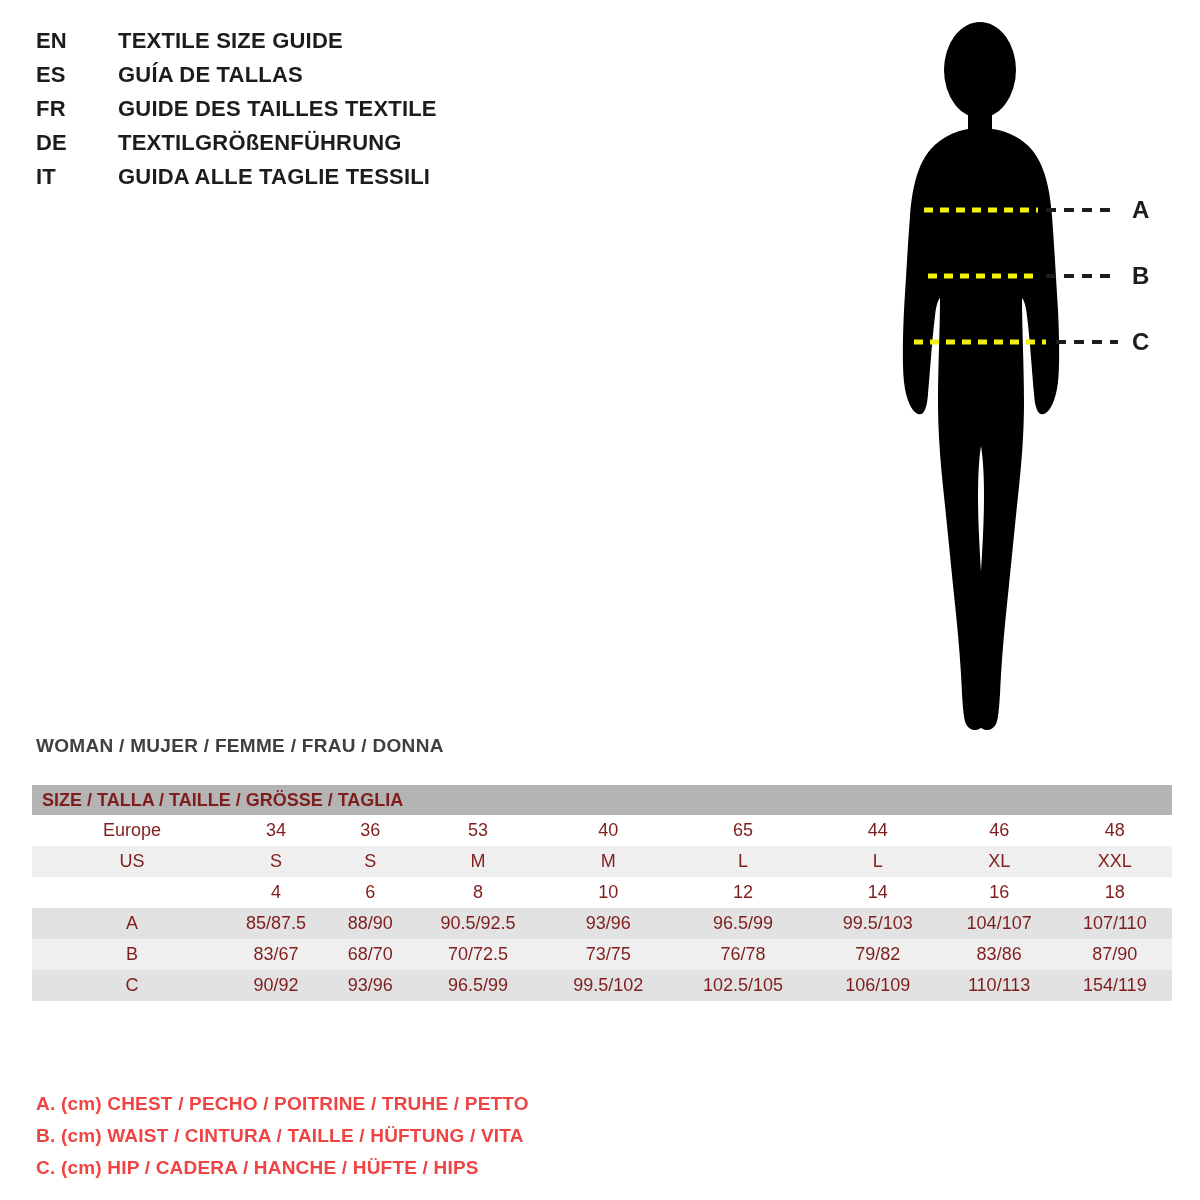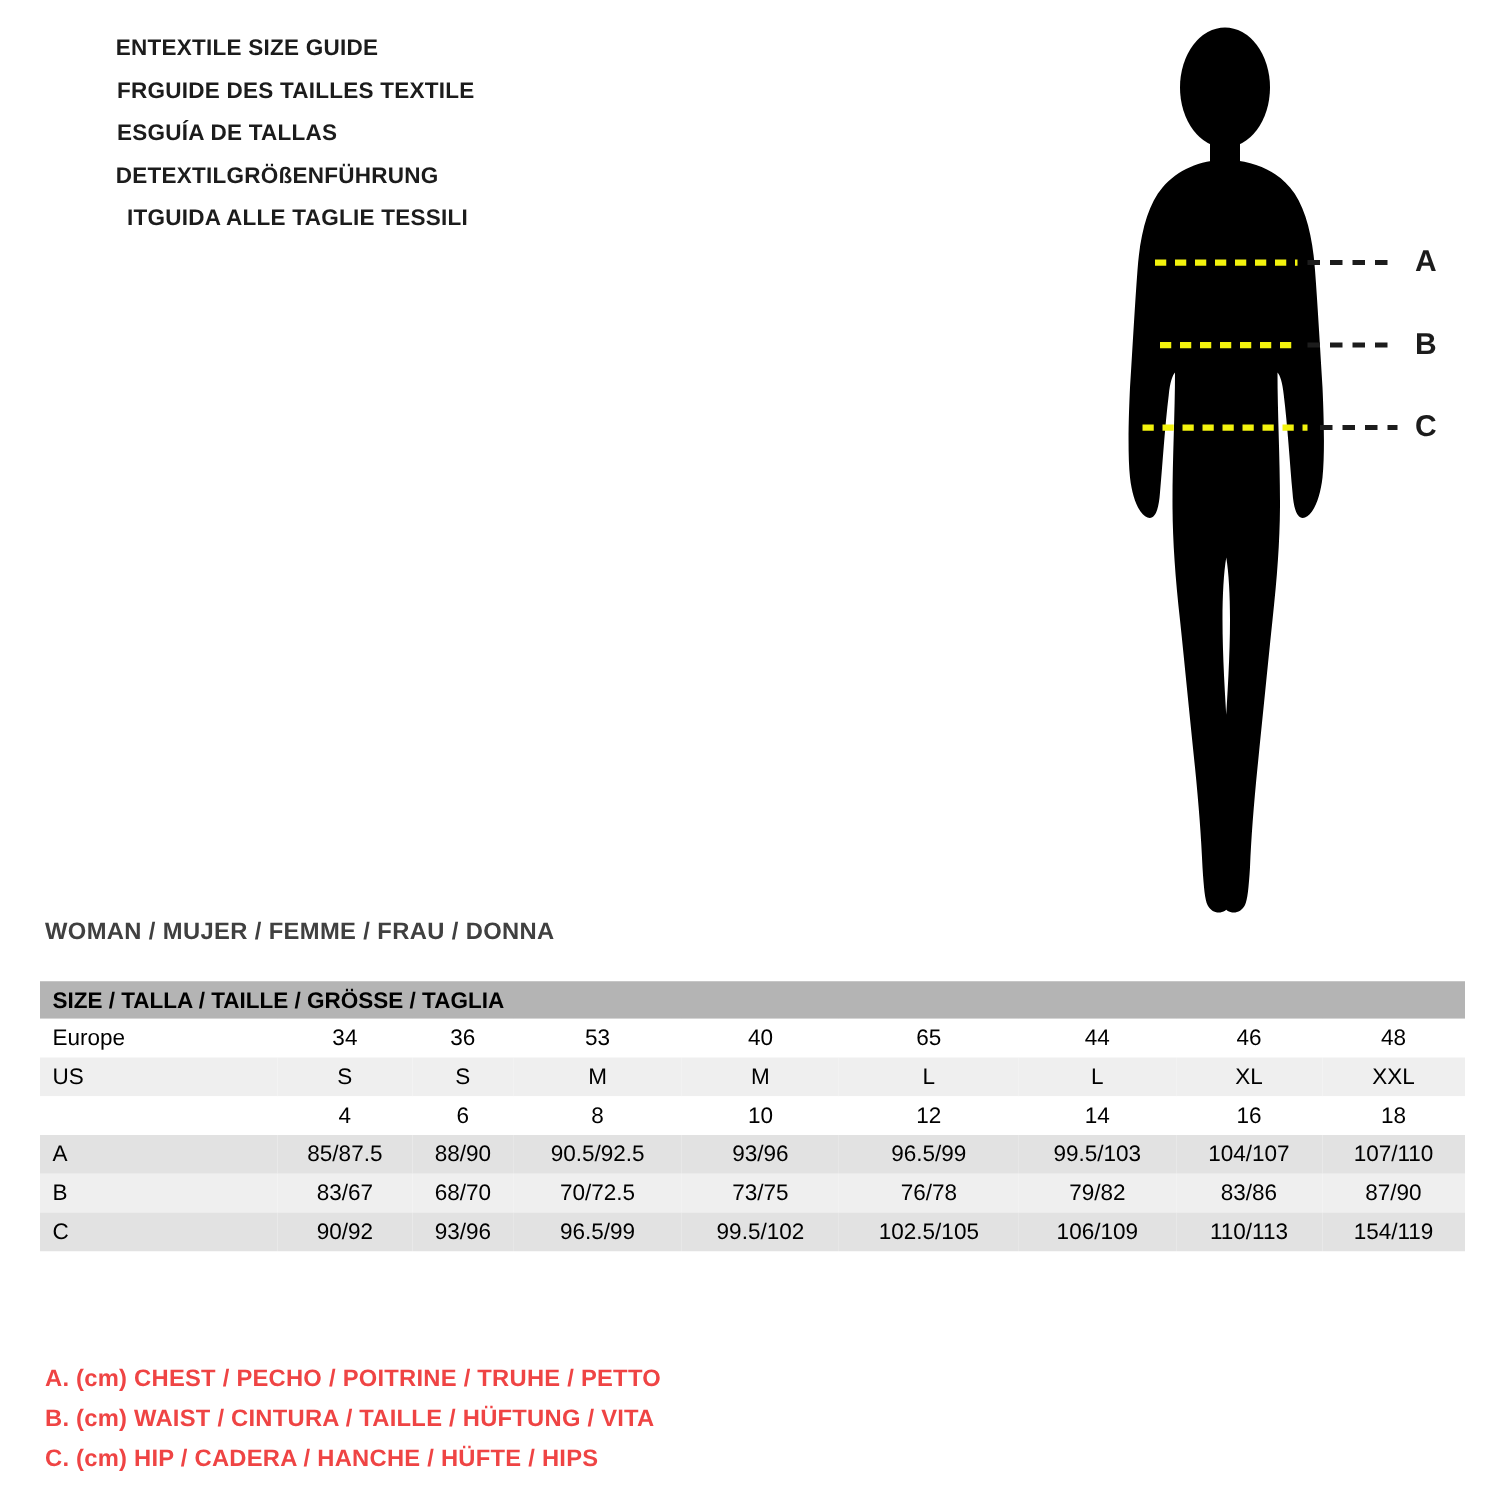--- a/index.html
+++ b/index.html
@@ -20,25 +20,24 @@
   .lang-block {
     position: absolute;
     top: 28px;
     left: 36px;
     width: 600px;
   }
   .lang-row {
     display: flex;
     align-items: baseline;
     height: 34px;
-    font-size: 18px;
+    font-size: 22px;
     font-weight: bold;
     letter-spacing: 0.2px;
     color: #1c1c1c;
-    text-align: right;
   }
   .lang-code {
     width: 82px;
     flex: 0 0 82px;
   }
   .lang-text {
     white-space: nowrap;
   }
 
   
@@ -76,31 +75,31 @@
   }
 
   
   .size-table {
     position: absolute;
     top: 785px;
     left: 32px;
     width: 1140px;
     border-collapse: collapse;
     font-size: 18px;
-    color: #000000;
+    color: #7f1d1d;
   }
   .size-table th, .size-table td {
     padding: 0;
     height: 31px;
     text-align: center;
     font-weight: normal;
     vertical-align: middle;
   }
   .size-table .row-head {
-    text-align: left;
+    text-align: center;
     padding-left: 10px;
     width: 180px;
   }
   .hdr-row th {
     background: #b4b4b4;
     text-align: left;
     padding-left: 10px;
     font-weight: bold;
     font-size: 18px;
     height: 30px;
@@ -127,26 +126,26 @@
 </style>
 </head>
 <body>
 
 <div class="lang-block">
   <div class="lang-row">
     <span class="lang-code">EN</span>
     <span class="lang-text">TEXTILE SIZE GUIDE</span>
   </div>
   <div class="lang-row">
+    <span class="lang-code">ES</span>
+    <span class="lang-text">GUÍA DE TALLAS</span>
+  </div>
+  <div class="lang-row">
     <span class="lang-code">FR</span>
     <span class="lang-text">GUIDE DES TAILLES TEXTILE</span>
-  </div>
-  <div class="lang-row">
-    <span class="lang-code">ES</span>
-    <span class="lang-text">GUÍA DE TALLAS</span>
   </div>
   <div class="lang-row">
     <span class="lang-code">DE</span>
     <span class="lang-text">TEXTILGRÖßENFÜHRUNG</span>
   </div>
   <div class="lang-row">
     <span class="lang-code">IT</span>
     <span class="lang-text">GUIDA ALLE TAGLIE TESSILI</span>
   </div>
 </div>

